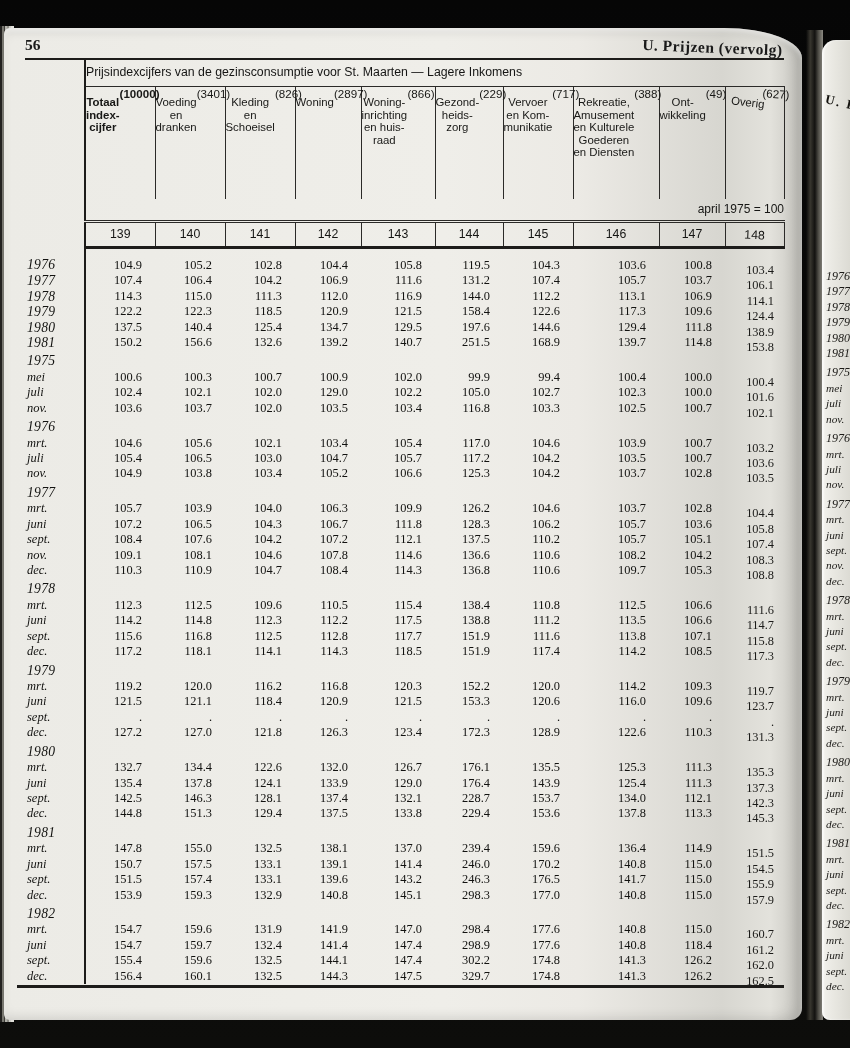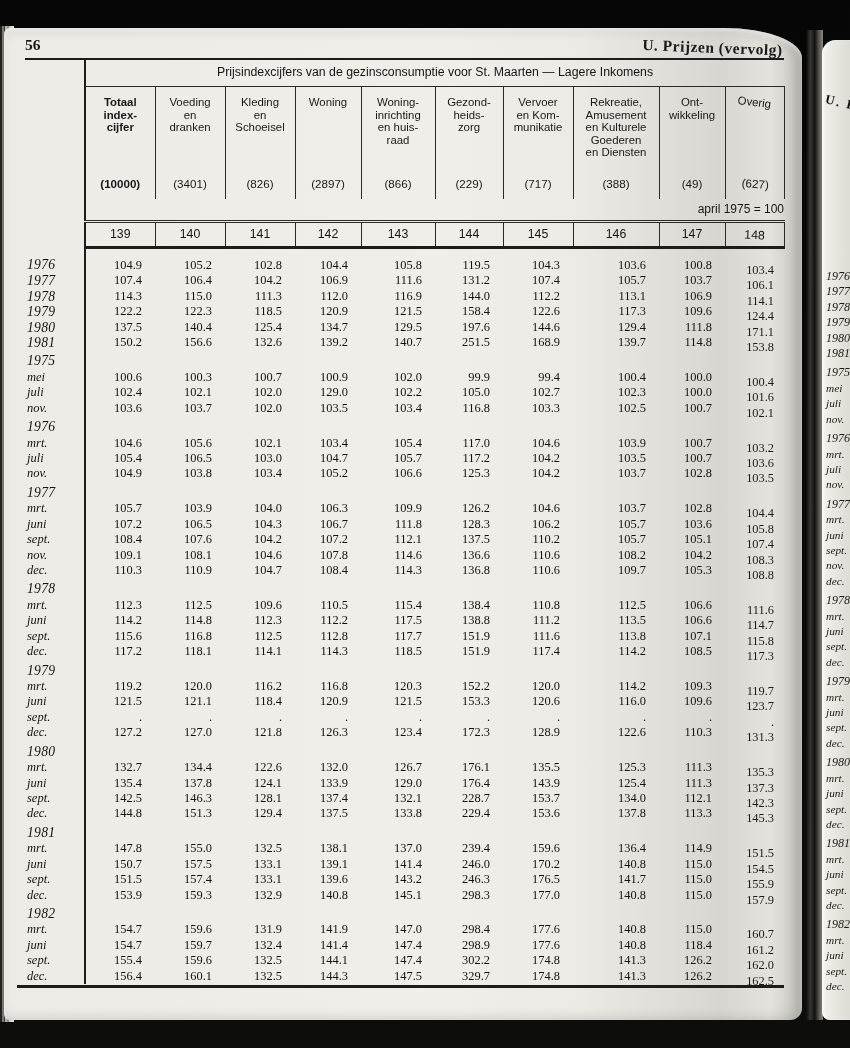--- a/index.html
+++ b/index.html
@@ -20,26 +20,26 @@
 
   .page-header{display:flex;justify-content:space-between;align-items:flex-end;
     padding-bottom:4px;border-bottom:2.5px solid #1d1c1a;line-height:18px}
   .page-num{font-weight:bold;font-size:15.5px}
   .section{font-weight:bold;font-size:15.5px;letter-spacing:.5px;transform:rotate(2.2deg);transform-origin:left bottom;margin-right:2px}
 
   
   table.tbl{width:100%;border-collapse:collapse;table-layout:fixed}
   td{vertical-align:top}
   td.lab{border-right:2.2px solid #1d1c1a}
-  .tbl-title{text-align:center;font-family:"Liberation Sans",sans-serif;font-size:12.3px;
+  .tbl-title{font-family:"Liberation Sans",sans-serif;font-size:12.3px;
     padding:6px 0 7px;border-bottom:1.4px solid #2b2a28;line-height:13px;color:#151514}
   .heads-row td.head-cell{border-left:1.2px solid #2b2a28;height:112px}
   .heads-row td.head-cell.c0{border-left:none}
   .heads-row td.head-cell.c9{border-right:1.2px solid #2b2a28}
-  .head-inner{display:flex;flex-direction:column;justify-content:space-between;height:112px;
+  .head-inner{display:flex;flex-direction:row;justify-content:space-between;height:112px;
     font-family:"Liberation Sans",sans-serif;text-align:center}
   .col-name{white-space:pre-line;font-size:11.4px;line-height:12.6px;padding-top:9px;color:#181816}
   .col-weight{font-size:11.6px;padding-bottom:9px;color:#181816}
   .bold-col .col-name,.bold-col .col-weight{font-weight:bold}
   .c9 .col-name{transform:rotate(7deg)}
   .c9 .col-weight{transform:rotate(4deg)}
   .base-note{text-align:right;font-family:"Liberation Sans",sans-serif;font-size:12px;
     padding:3px 0 4px;border-bottom:3px double #2b2a28;color:#161614}
   .nums-row td.numhead{border-left:1.2px solid #2b2a28;border-bottom:3px solid #1d1c1a;
     text-align:center;font-family:"Liberation Sans",sans-serif;font-size:12.3px;padding:4px 0 5px;color:#161614}
@@ -259,21 +259,21 @@
               <td class="lab row-label year-label">1980</td>
               <td class="num c0">137.5</td>
               <td class="num c1">140.4</td>
               <td class="num c2">125.4</td>
               <td class="num c3">134.7</td>
               <td class="num c4">129.5</td>
               <td class="num c5">197.6</td>
               <td class="num c6">144.6</td>
               <td class="num c7">129.4</td>
               <td class="num c8">111.8</td>
-              <td class="num c9">171.1</td>
+              <td class="num c9">138.9</td>
             </tr>
             <tr class="data-row">
               <td class="lab row-label year-label">1981</td>
               <td class="num c0">150.2</td>
               <td class="num c1">156.6</td>
               <td class="num c2">132.6</td>
               <td class="num c3">139.2</td>
               <td class="num c4">140.7</td>
               <td class="num c5">251.5</td>
               <td class="num c6">168.9</td>

